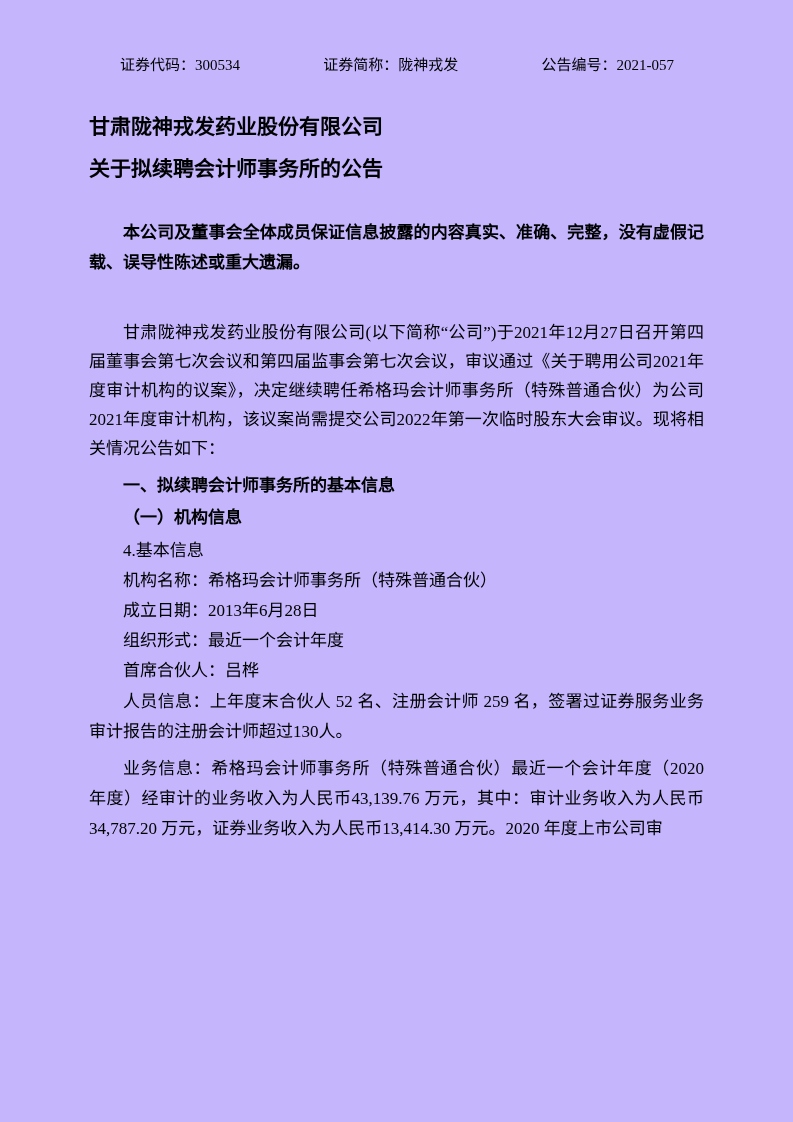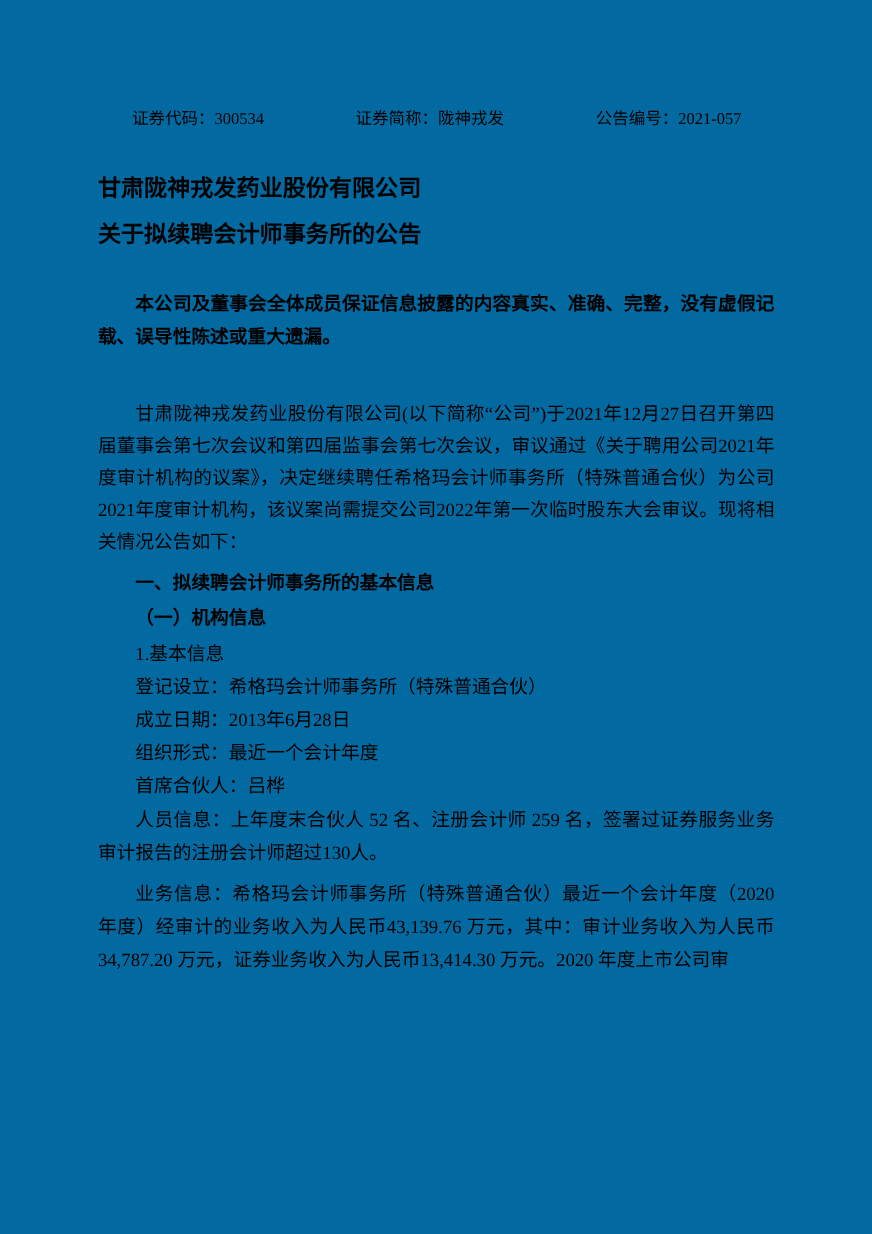--- a/index.html
+++ b/index.html
@@ -5,23 +5,23 @@
   html, body {
     margin: 0;
     padding: 0;
     background: #ffffff;
   }
   .page {
     position: relative;
     width: 793px;
     height: 1122px;
     margin: 0 auto;
-    background: #0369a1;
+    background: #c4b5fd;
     box-sizing: border-box;
-    padding: 100px 89px 0 89px;
+    padding: 56px 89px 0 89px;
     color: #000000;
     font-family: "Liberation Serif", "DejaVu Serif", serif;
     overflow: hidden;
   }
   .doc-header {
     display: flex;
     justify-content: space-between;
     align-items: baseline;
     font-size: 15px;
     line-height: 19px;
@@ -78,24 +78,24 @@
   </div>
 
   <p class="disclaimer">本公司及董事会全体成员保证信息披露的内容真实、准确、完整，没有虚假记载、误导性陈述或重大遗漏。</p>
 
   <p class="para intro">甘肃陇神戎发药业股份有限公司(以下简称“公司”)于2021年12月27日召开第四届董事会第七次会议和第四届监事会第七次会议，审议通过《关于聘用公司2021年度审计机构的议案》，决定继续聘任希格玛会计师事务所（特殊普通合伙）为公司2021年度审计机构，该议案尚需提交公司2022年第一次临时股东大会审议。现将相关情况公告如下：</p>
 
   <p class="para heading-1">一、拟续聘会计师事务所的基本信息</p>
 
   <p class="para heading-2">（一）机构信息</p>
 
-  <p class="para item-heading">1.基本信息</p>
+  <p class="para item-heading">4.基本信息</p>
 
   <div class="basic-list">
-    <p class="para lh30">登记设立：希格玛会计师事务所（特殊普通合伙）</p>
+    <p class="para lh30">机构名称：希格玛会计师事务所（特殊普通合伙）</p>
     <p class="para lh30">成立日期：2013年6月28日</p>
     <p class="para lh30">组织形式：最近一个会计年度</p>
   </div>
 
 
   <p class="para chief">首席合伙人：吕桦</p>
 
   <p class="para lh30 personnel">人员信息：上年度末合伙人 52 名、注册会计师 259 名，签署过证券服务业务审计报告的注册会计师超过130人。</p>
 
   <p class="para lh30 business">业务信息：希格玛会计师事务所（特殊普通合伙）最近一个会计年度（2020 年度）经审计的业务收入为人民币43,139.76 万元，其中：审计业务收入为人民币34,787.20 万元，证券业务收入为人民币13,414.30 万元。2020 年度上市公司审</p>

